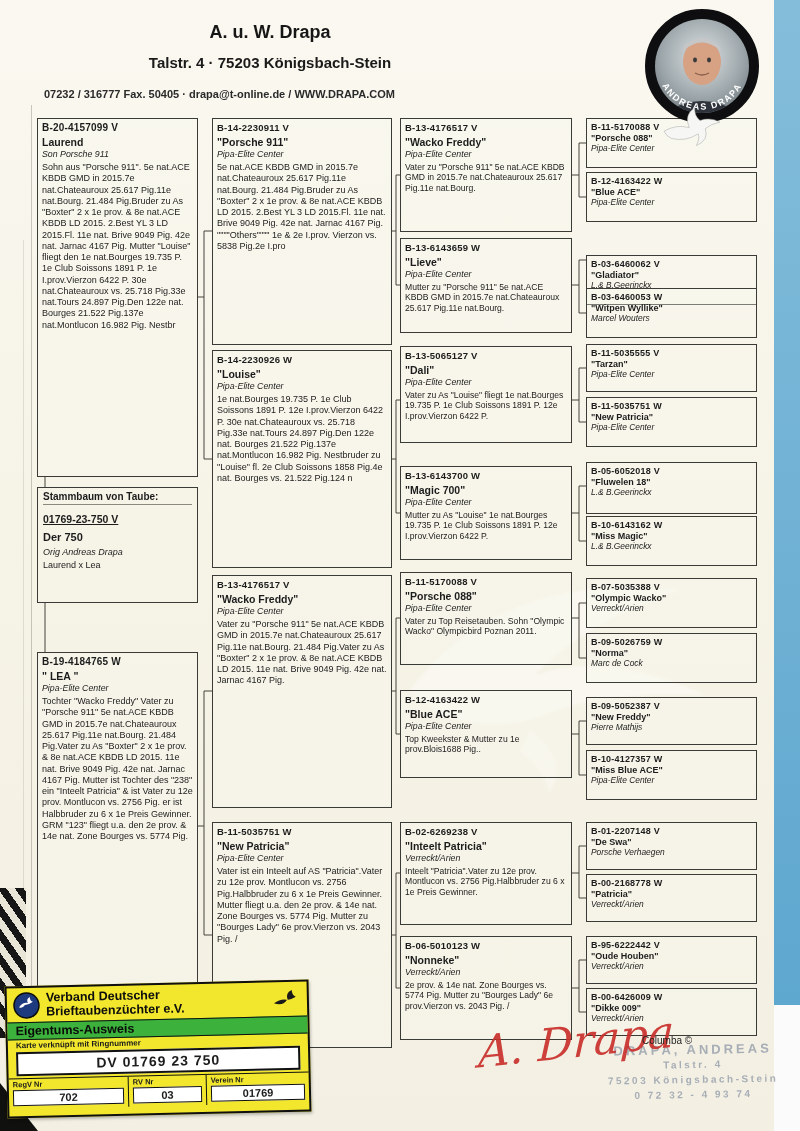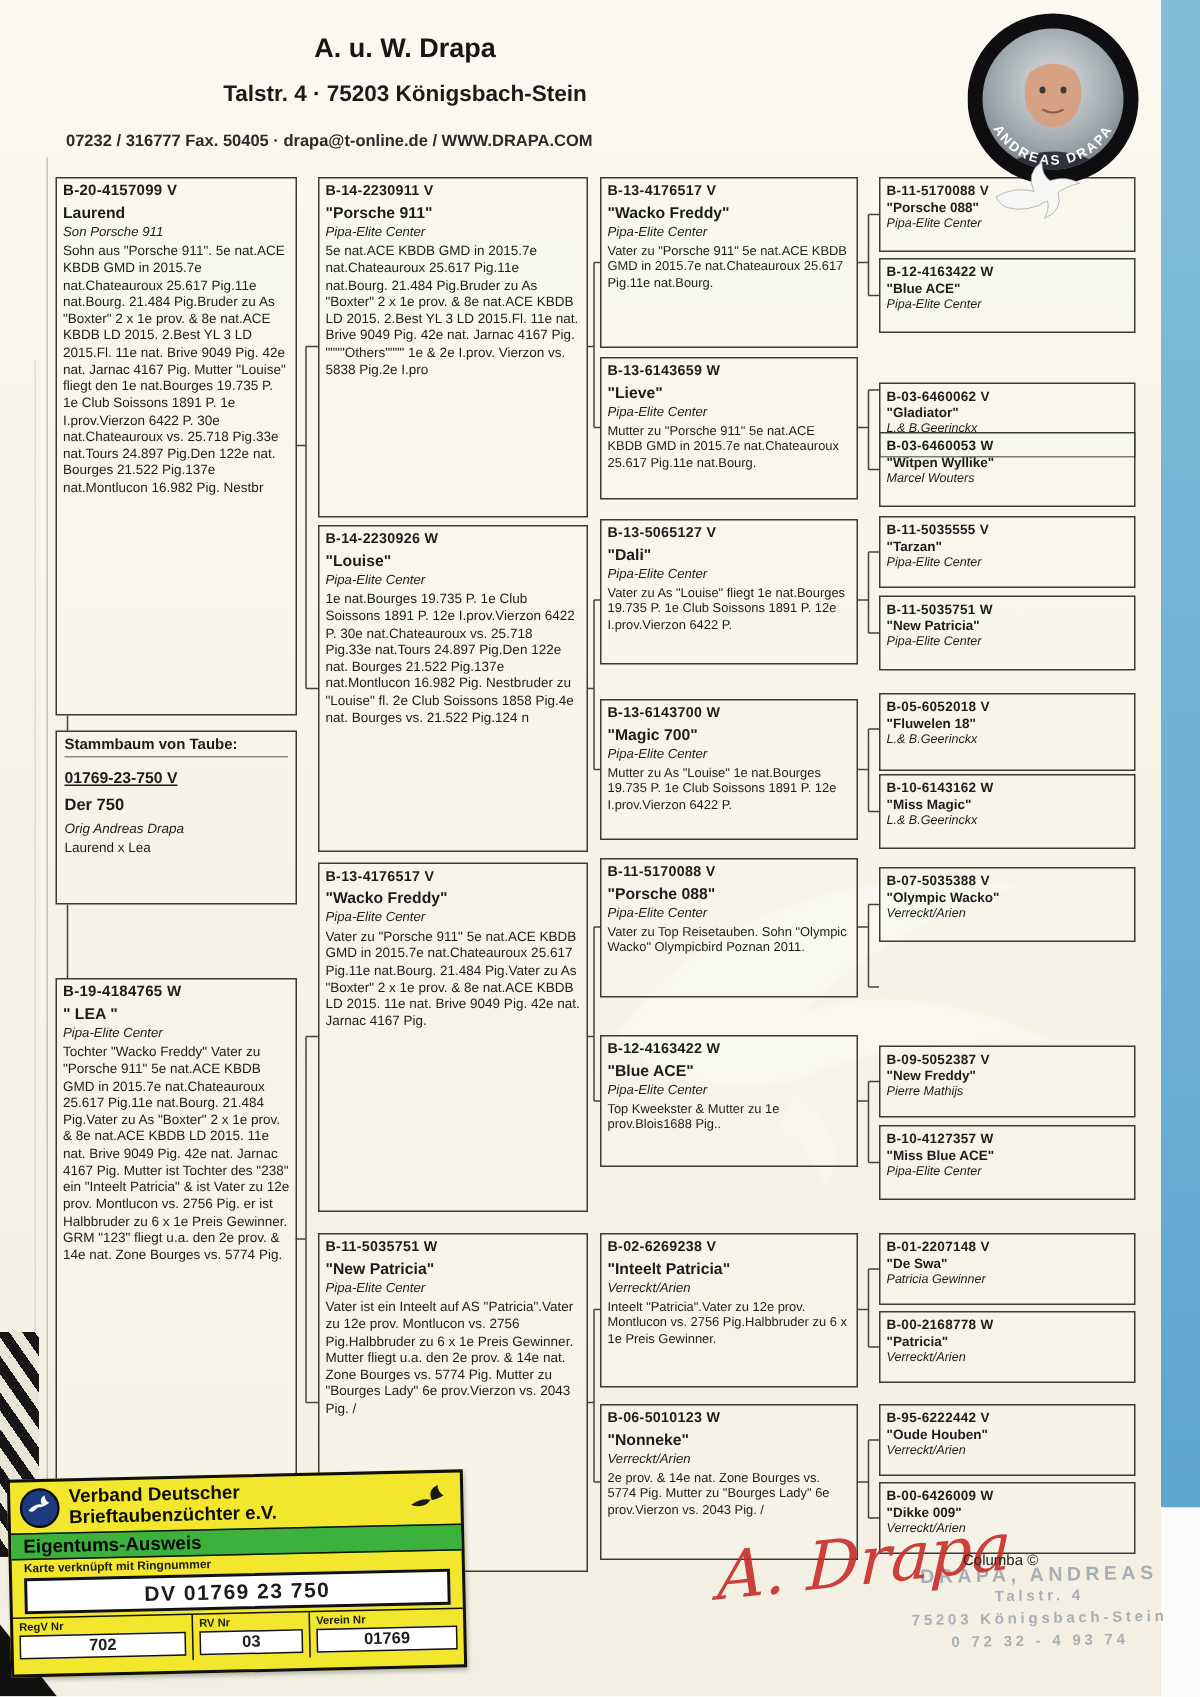--- a/index.html
+++ b/index.html
@@ -266,34 +266,39 @@
   <div class="bird c4" style="top:516px;height:50px;">
     <div class="ring">B-10-6143162 W</div>
     <div class="bname">"Miss Magic"</div>
     <div class="origin">L.&amp; B.Geerinckx</div>
   </div>
   <div class="bird c4" style="top:578px;height:50px;">
     <div class="ring">B-07-5035388 V</div>
     <div class="bname">"Olympic Wacko"</div>
     <div class="origin">Verreckt/Arien</div>
   </div>
+  <div class="bird c4" style="top:633px;height:50px;">
+    <div class="ring">B-09-5026759 W</div>
+    <div class="bname">"Norma"</div>
+    <div class="origin">Marc de Cock</div>
+  </div>
   <div class="bird c4" style="top:697px;height:48px;">
     <div class="ring">B-09-5052387 V</div>
     <div class="bname">"New Freddy"</div>
     <div class="origin">Pierre Mathijs</div>
   </div>
   <div class="bird c4" style="top:750px;height:50px;">
     <div class="ring">B-10-4127357 W</div>
     <div class="bname">"Miss Blue ACE"</div>
     <div class="origin">Pipa-Elite Center</div>
   </div>
   <div class="bird c4" style="top:822px;height:48px;">
     <div class="ring">B-01-2207148 V</div>
     <div class="bname">"De Swa"</div>
-    <div class="origin">Patricia Gewinner</div>
+    <div class="origin">Porsche Verhaegen</div>
   </div>
   <div class="bird c4" style="top:874px;height:48px;">
     <div class="ring">B-00-2168778 W</div>
     <div class="bname">"Patricia"</div>
     <div class="origin">Verreckt/Arien</div>
   </div>
   <div class="bird c4" style="top:936px;height:48px;">
     <div class="ring">B-95-6222442 V</div>
     <div class="bname">"Oude Houben"</div>
     <div class="origin">Verreckt/Arien</div>

